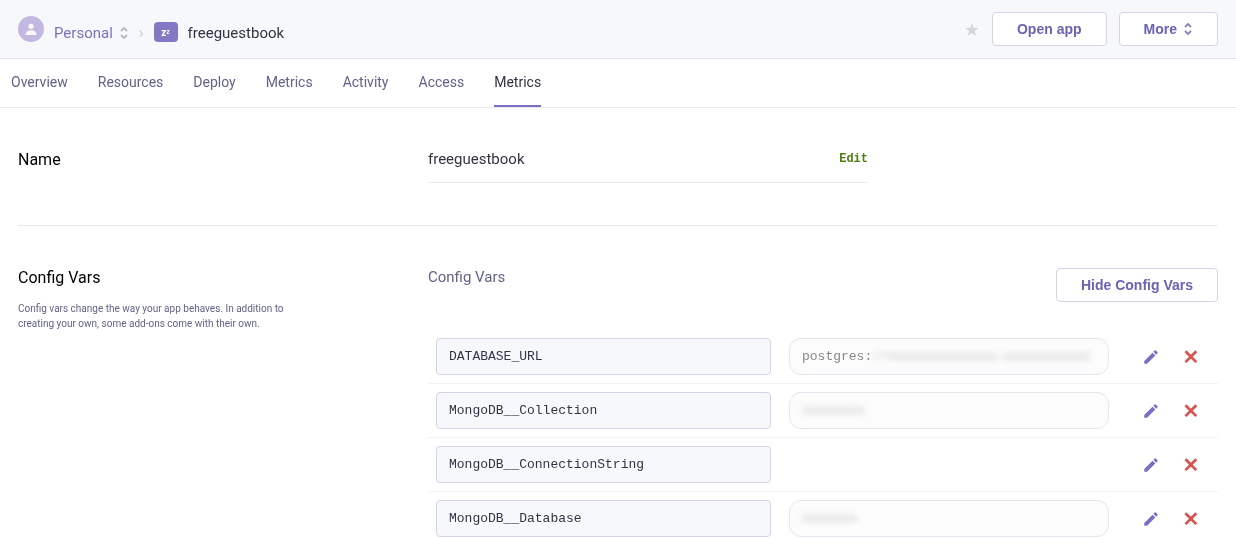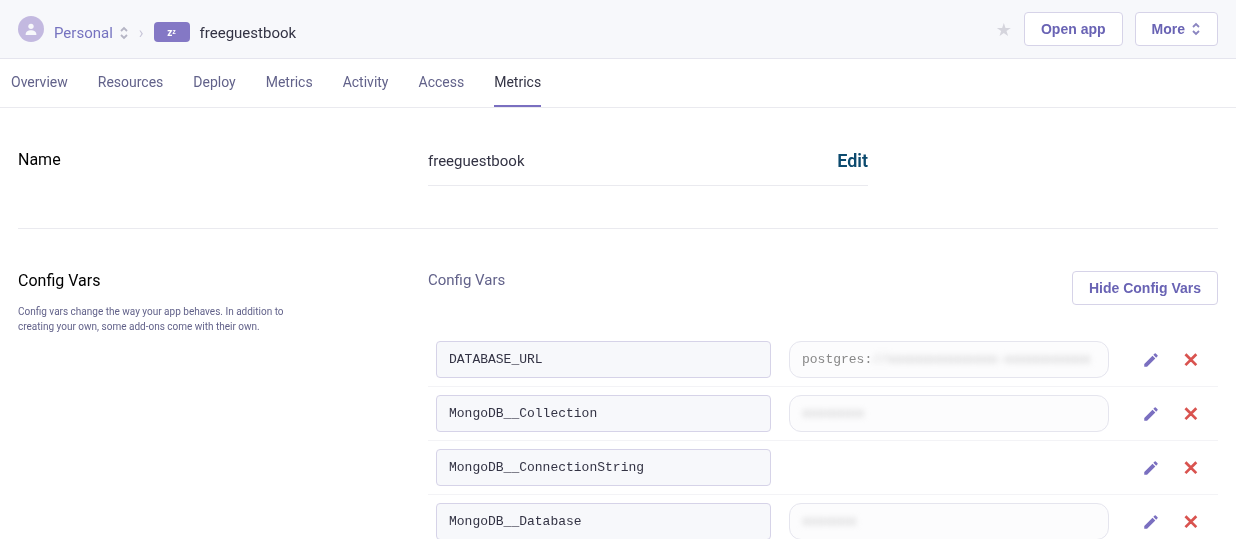--- a/index.html
+++ b/index.html
@@ -47,21 +47,21 @@
       display: flex;
       align-items: center;
       gap: 6px;
       cursor: pointer;
     }
     .breadcrumb-sep {
       color: #c7c5d8;
       font-size: 16px;
     }
     .app-icon {
-      width: 36px;
+      width: 24px;
       height: 20px;
       border-radius: 4px;
       background: #8478c5;
       display: flex;
       align-items: center;
       justify-content: center;
     }
     .app-icon-inner {
       color: #fff;
       font-size: 10px;
@@ -78,21 +78,21 @@
     }
     .star-icon {
       color: #d5d5dd;
       font-size: 18px;
       cursor: pointer;
     }
     .btn {
       background: #fff;
       border: 1px solid #d6d3e8;
       border-radius: 4px;
-      padding: 8px 16px;
+      padding: 8px 24px;
       color: #6963b4;
       font-size: 14px;
       font-weight: 600;
       cursor: pointer;
       display: flex;
       align-items: center;
       gap: 6px;
     }
     .tabs {
       display: flex;
@@ -148,24 +148,25 @@
       border-bottom: 1px solid #eaeaef;
       padding-bottom: 14px;
       max-width: 440px;
     }
     .name-value {
       flex: 1;
       color: #333344;
       font-size: 15px;
     }
     .edit-link {
-      color: #0c4a6e;
-      font-size: 18px;
+      color: #4d7c0f;
+      font-size: 12px;
       font-weight: 600;
       cursor: pointer;
+      font-family: Liberation Mono, monospace;
     }
     .config-header {
       display: flex;
       justify-content: space-between;
       align-items: flex-start;
       margin-bottom: 28px;
     }
     .config-label {
       color: #62628a;
       font-size: 15px;

